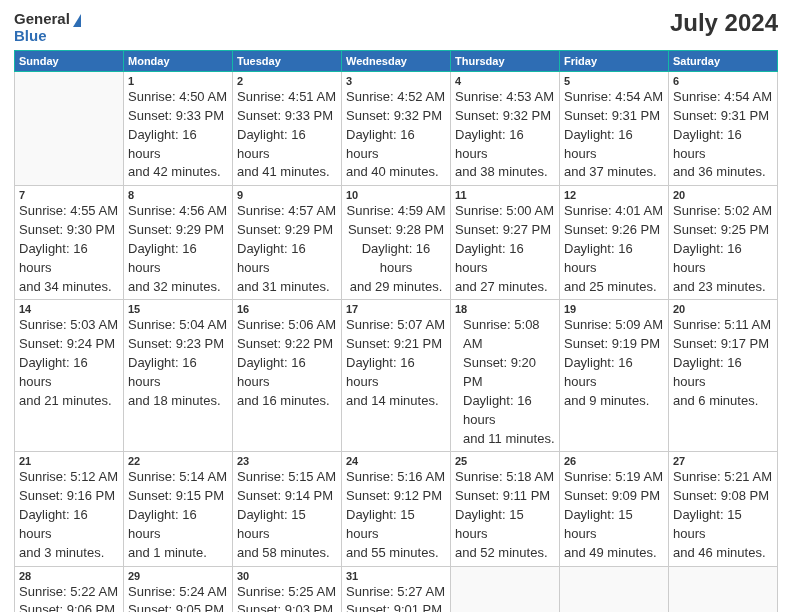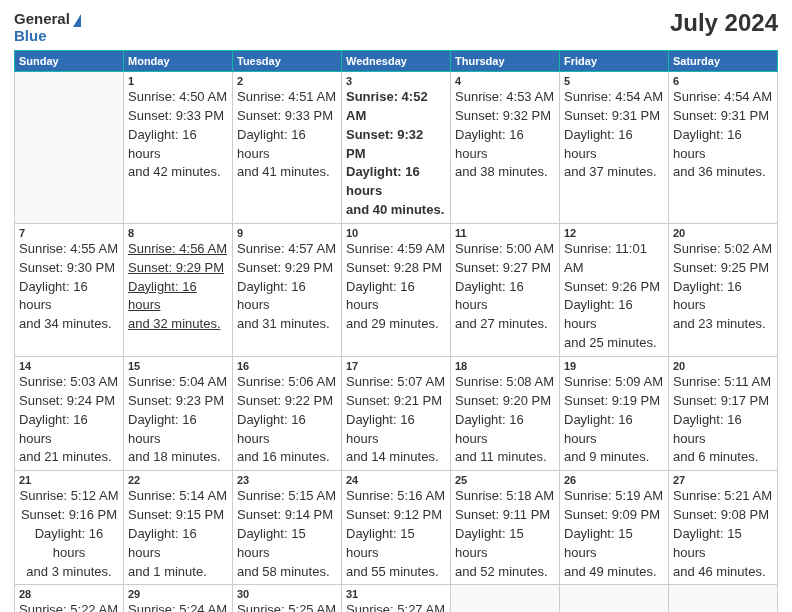--- a/index.html
+++ b/index.html
@@ -129,21 +129,21 @@
           </td>
           <td>
             <span class="day-num">2</span>
             <div class="day-info" style="white-space: pre-line;">Sunrise: 4:51 AM
 Sunset: 9:33 PM
 Daylight: 16 hours
 and 41 minutes.</div>
           </td>
           <td>
             <span class="day-num">3</span>
-            <div class="day-info" style="white-space: pre-line; font-weight: bold;">Sunrise: 4:52 AM
+            <div class="day-info" style="white-space: pre-line;">Sunrise: 4:52 AM
 Sunset: 9:32 PM
 Daylight: 16 hours
 and 40 minutes.</div>
           </td>
           <td>
             <span class="day-num">4</span>
             <div class="day-info" style="white-space: pre-line;">Sunrise: 4:53 AM
 Sunset: 9:32 PM
 Daylight: 16 hours
 and 38 minutes.</div>
@@ -166,49 +166,49 @@
         <tr>
           <td>
             <span class="day-num">7</span>
             <div class="day-info" style="white-space: pre-line;">Sunrise: 4:55 AM
 Sunset: 9:30 PM
 Daylight: 16 hours
 and 34 minutes.</div>
           </td>
           <td>
             <span class="day-num">8</span>
-            <div class="day-info" style="white-space: pre-line; text-decoration: underline;">Sunrise: 4:56 AM
+            <div class="day-info" style="white-space: pre-line;">Sunrise: 4:56 AM
 Sunset: 9:29 PM
 Daylight: 16 hours
 and 32 minutes.</div>
           </td>
           <td>
             <span class="day-num">9</span>
             <div class="day-info" style="white-space: pre-line;">Sunrise: 4:57 AM
 Sunset: 9:29 PM
 Daylight: 16 hours
 and 31 minutes.</div>
           </td>
           <td>
             <span class="day-num">10</span>
-            <div class="day-info" style="white-space: pre-line;">Sunrise: 4:59 AM
+            <div class="day-info" style="white-space: pre-line; text-align: center;">Sunrise: 4:59 AM
 Sunset: 9:28 PM
 Daylight: 16 hours
 and 29 minutes.</div>
           </td>
           <td>
             <span class="day-num">11</span>
             <div class="day-info" style="white-space: pre-line;">Sunrise: 5:00 AM
 Sunset: 9:27 PM
 Daylight: 16 hours
 and 27 minutes.</div>
           </td>
           <td>
             <span class="day-num">12</span>
-            <div class="day-info" style="white-space: pre-line;">Sunrise: 11:01 AM
+            <div class="day-info" style="white-space: pre-line;">Sunrise: 4:01 AM
 Sunset: 9:26 PM
 Daylight: 16 hours
 and 25 minutes.</div>
           </td>
           <td>
             <span class="day-num">20</span>
             <div class="day-info" style="white-space: pre-line;">Sunrise: 5:02 AM
 Sunset: 9:25 PM
 Daylight: 16 hours
 and 23 minutes.</div>
@@ -238,21 +238,21 @@
           </td>
           <td>
             <span class="day-num">17</span>
             <div class="day-info" style="white-space: pre-line;">Sunrise: 5:07 AM
 Sunset: 9:21 PM
 Daylight: 16 hours
 and 14 minutes.</div>
           </td>
           <td>
             <span class="day-num">18</span>
-            <div class="day-info" style="white-space: pre-line;">Sunrise: 5:08 AM
+            <div class="day-info" style="white-space: pre-line; margin-left: 8px;">Sunrise: 5:08 AM
 Sunset: 9:20 PM
 Daylight: 16 hours
 and 11 minutes.</div>
           </td>
           <td>
             <span class="day-num">19</span>
             <div class="day-info" style="white-space: pre-line;">Sunrise: 5:09 AM
 Sunset: 9:19 PM
 Daylight: 16 hours
 and 9 minutes.</div>
@@ -261,21 +261,21 @@
             <span class="day-num">20</span>
             <div class="day-info" style="white-space: pre-line;">Sunrise: 5:11 AM
 Sunset: 9:17 PM
 Daylight: 16 hours
 and 6 minutes.</div>
           </td>
         </tr>
         <tr>
           <td>
             <span class="day-num">21</span>
-            <div class="day-info" style="white-space: pre-line; text-align: center;">Sunrise: 5:12 AM
+            <div class="day-info" style="white-space: pre-line;">Sunrise: 5:12 AM
 Sunset: 9:16 PM
 Daylight: 16 hours
 and 3 minutes.</div>
           </td>
           <td>
             <span class="day-num">22</span>
             <div class="day-info" style="white-space: pre-line;">Sunrise: 5:14 AM
 Sunset: 9:15 PM
 Daylight: 16 hours
 and 1 minute.</div>

